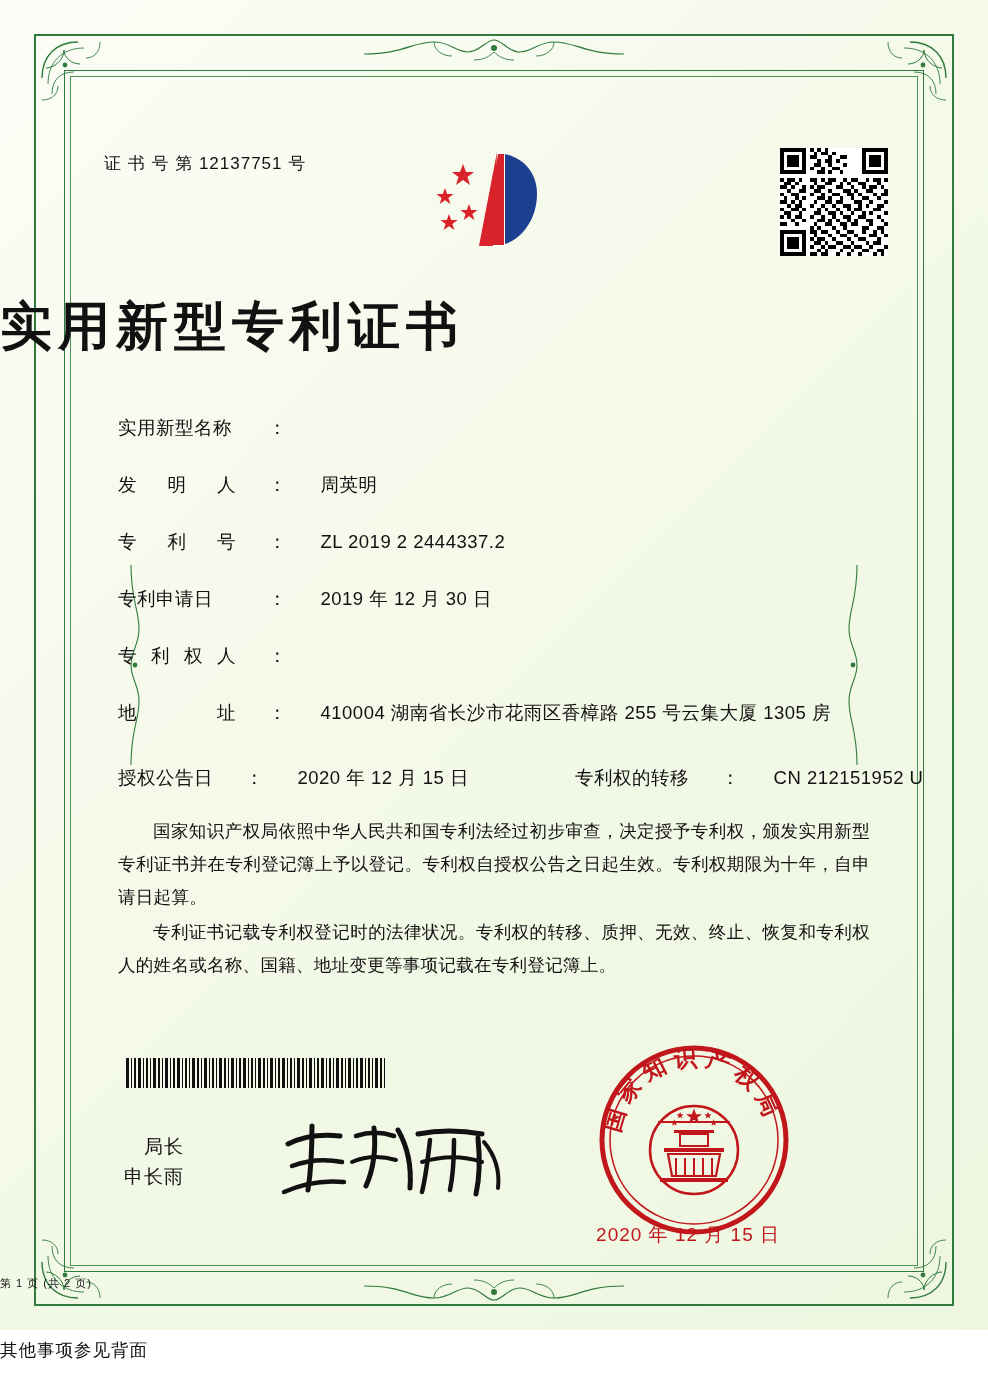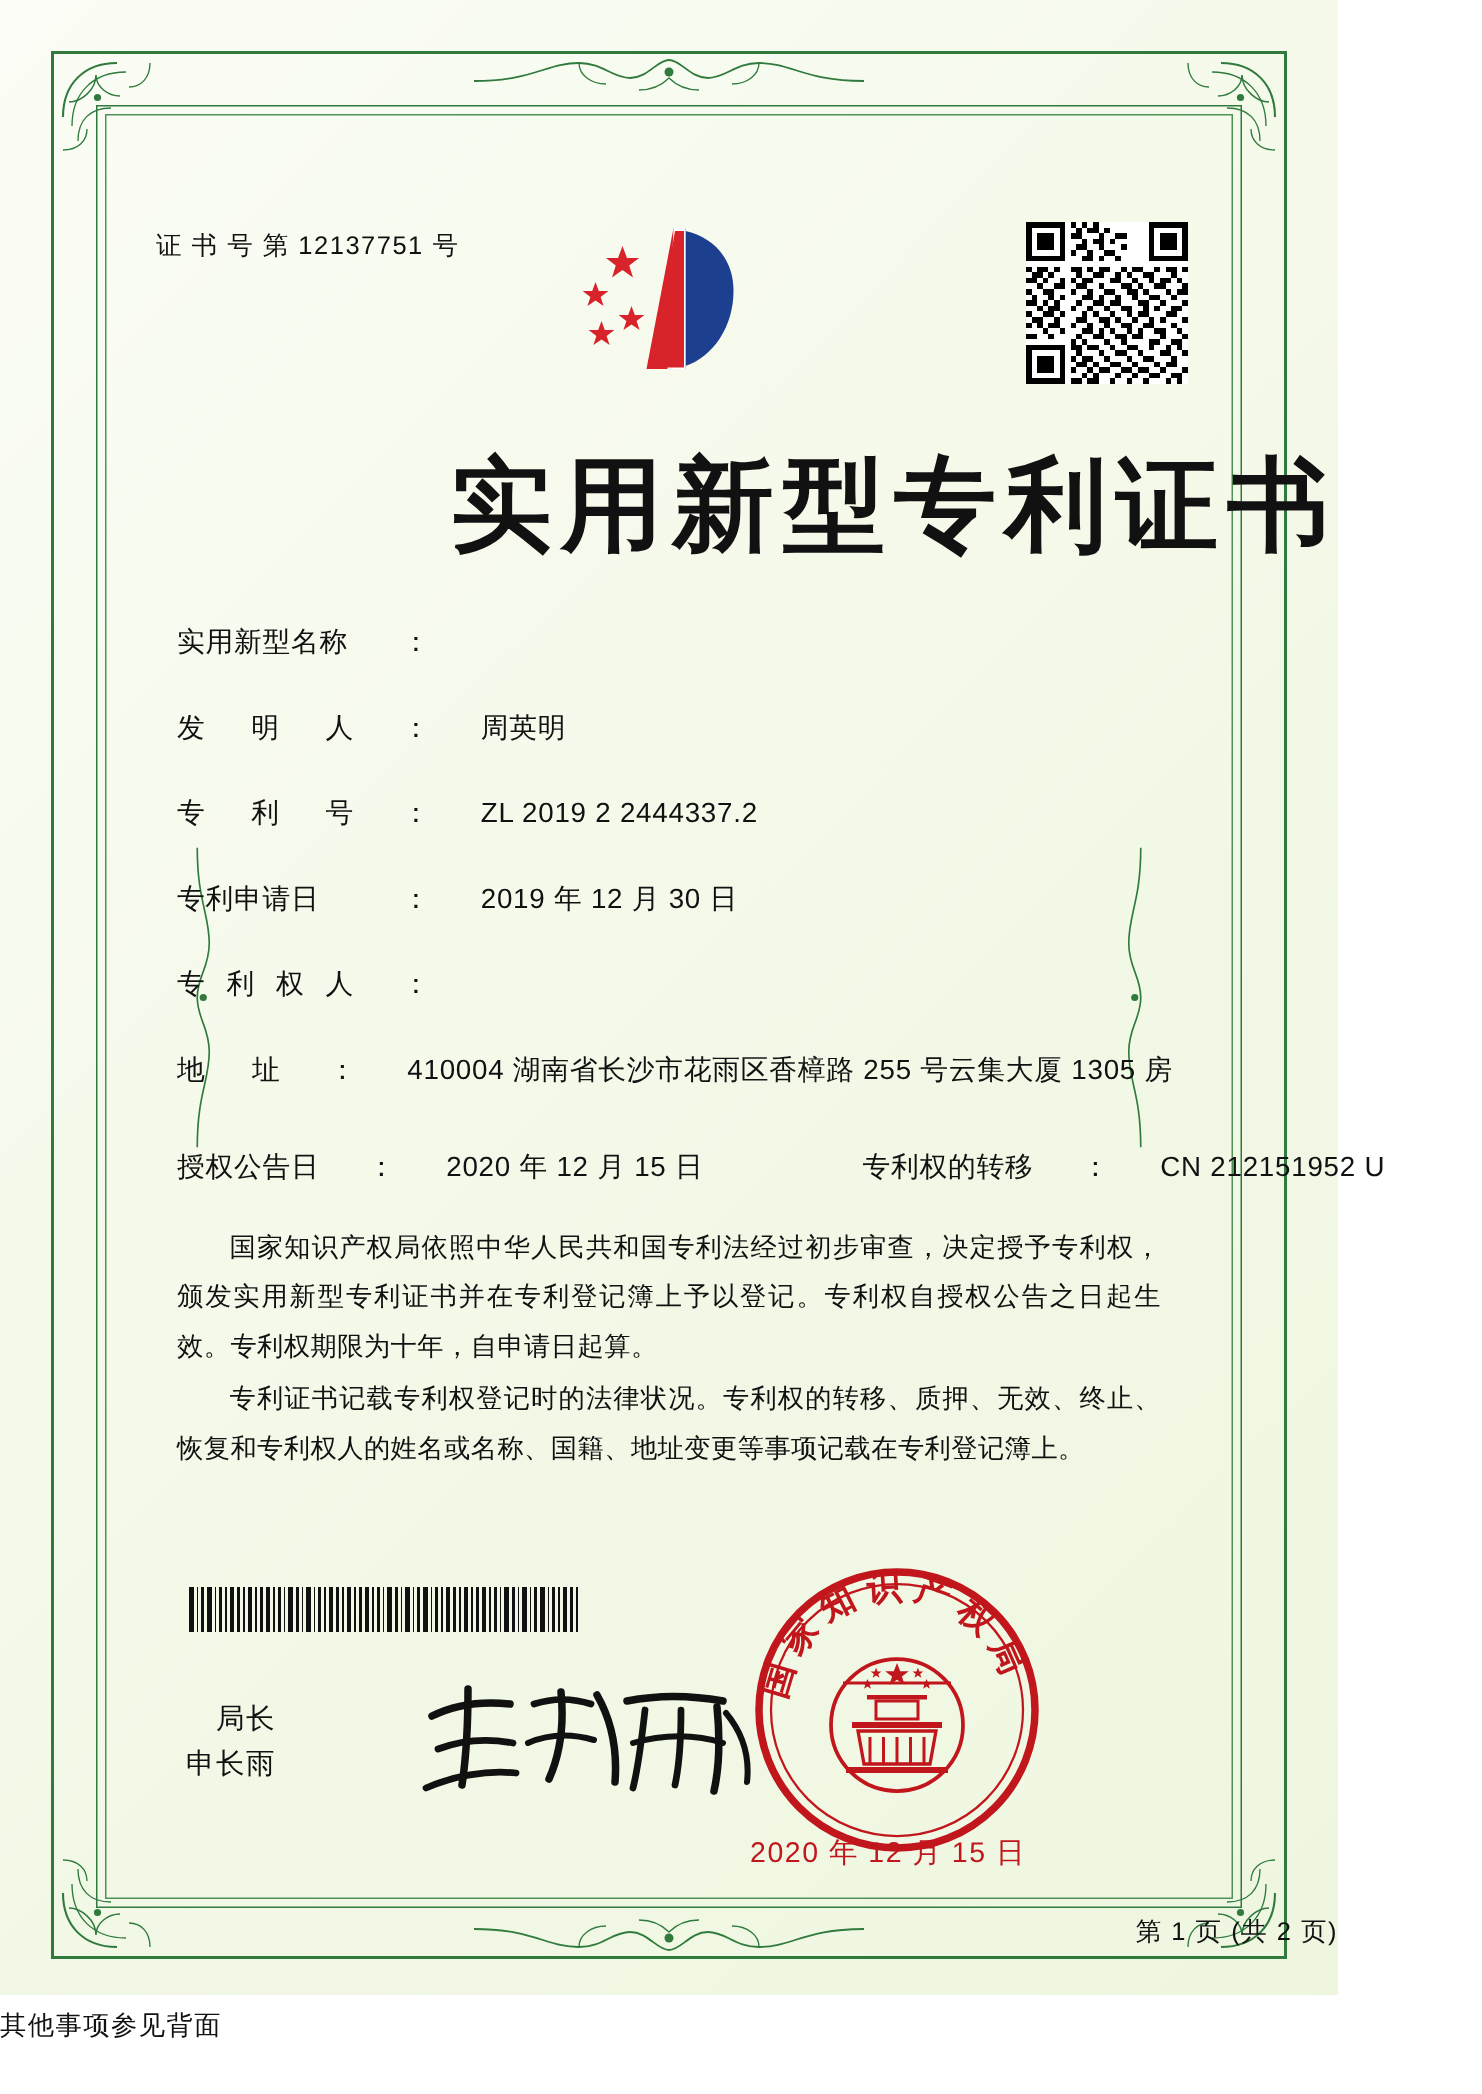--- a/index.html
+++ b/index.html
@@ -14,21 +14,21 @@
     color: #1a1a1a;
     position: relative;
     overflow: hidden;
   }
 
   
   .certificate {
     position: absolute;
     left: 0;
     top: 0;
-    width: 892px;
+    width: 988px;
     height: 1330px;
     background: linear-gradient(135deg, #fbfdf6 0%, #f6faec 35%, #f2f8e6 60%, #eef6e0 100%);
     box-sizing: border-box;
   }
 
   
   .border-outer {
     position: absolute;
     left: 34px;
     top: 34px;
@@ -114,24 +114,24 @@
     height: 108px;
   }
   .qr svg { display: block; }
 
   
   .main-title {
     position: absolute;
     left: 0;
     right: 0;
     top: 292px;
-    text-align: right;
+    text-align: left;
     font-family: "DejaVu Sans", sans-serif;
     font-weight: bold;
-    font-size: 68px;
+    font-size: 52px;
     letter-spacing: 6px;
     color: #111;
   }
 
   
   .fields {
     position: absolute;
     left: 118px;
     top: 415px;
     right: 110px;
@@ -228,22 +228,22 @@
     letter-spacing: 1px;
     white-space: nowrap;
   }
 
   
   .page-num {
     position: absolute;
     left: 0;
     right: 0;
     top: 1276px;
-    text-align: right;
-    font-size: 17px;
+    text-align: left;
+    font-size: 11px;
     color: #111;
     letter-spacing: 1px;
   }
 
   
   .back-note {
     position: absolute;
     left: 0;
     right: 0;
     top: 1338px;

